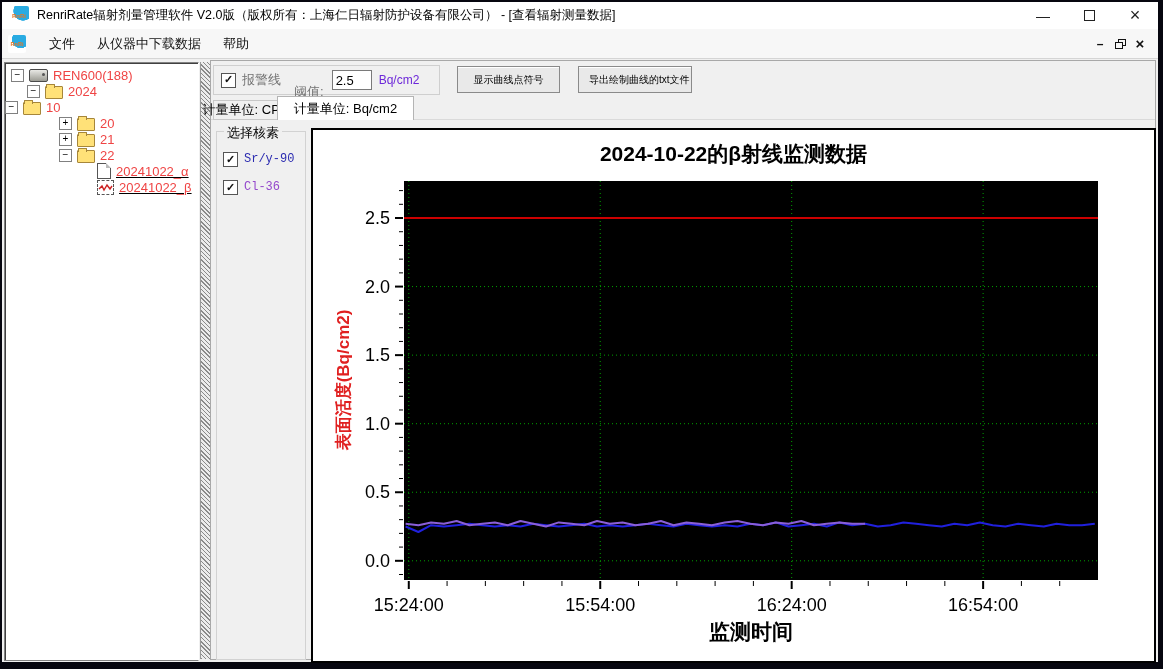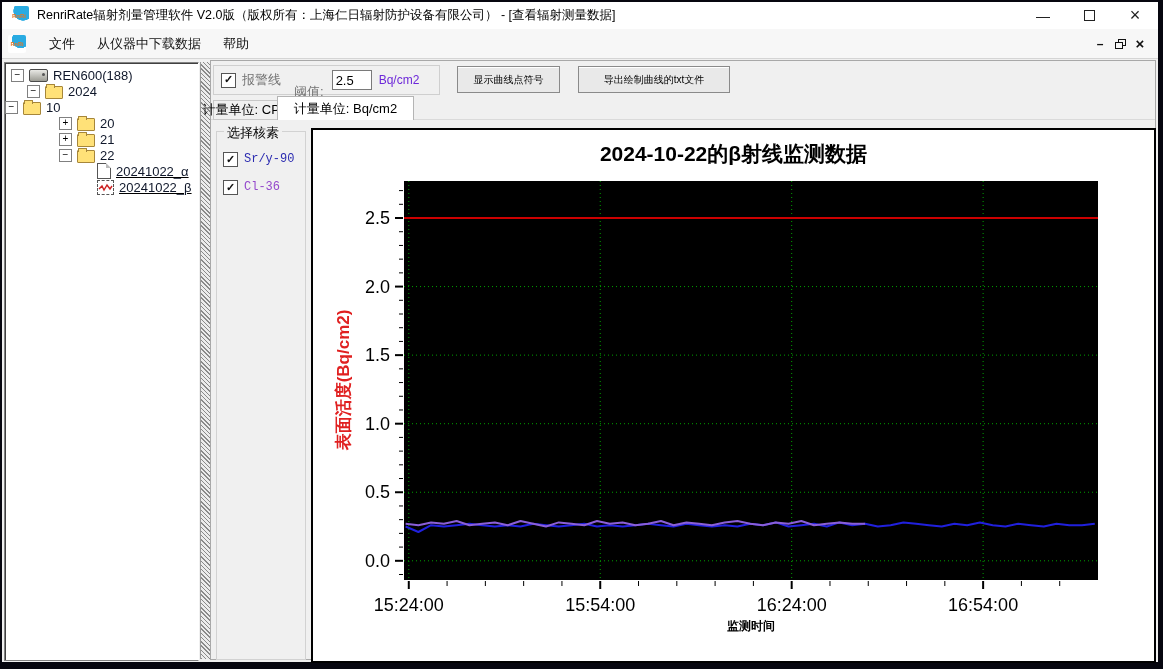--- a/index.html
+++ b/index.html
@@ -42,57 +42,57 @@
   .exp.minus::before{content:"−";margin-top:-1px;}
   .exp.plus::before{content:"+";margin-top:-1px;}
   .tico{flex:0 0 auto;margin-right:5px;position:relative;}
   .ico-drive{width:17px;height:11px;background:linear-gradient(#e8e8e4,#9c9c94);border:1px solid #4a4a4a;border-radius:2px;}
   .ico-drive::after{content:"";position:absolute;right:2px;top:3px;width:3px;height:3px;background:#555;border-radius:50%;}
   .ico-folder{width:16px;height:11px;background:#ffe178;border:1px solid #a6863a;border-radius:1px;margin-top:3px;}
   .ico-folder::before{content:"";position:absolute;left:0;top:-3px;width:7px;height:3px;background:#ffe178;border:1px solid #a6863a;border-bottom:none;border-radius:1px 1px 0 0;}
   .ico-doc{width:12px;height:14px;background:#fff;border:1px solid #555;}
   .ico-doc::before{content:"";position:absolute;right:-1px;top:-1px;border-style:solid;border-width:0 5px 5px 0;border-color:transparent #fff #bbb transparent;}
   .ico-chart{width:15px;height:13px;background:#fff;border:1px dashed #555;}
-  .tlabel{color:#0f172a;}
+  .tlabel{color:#ef4444;}
 
   
   #splitter{position:absolute;left:198px;top:3px;width:9px;height:597px;border-left:1px solid #999;border-right:1px solid #999;background:repeating-linear-gradient(45deg,#8a8a8a 0 1px,#ececec 1px 3px);}
 
   
   #rightpanel{position:absolute;left:208px;top:1px;width:946px;height:600px;background:#f0f0f0;border:1px solid #a8a8a8;box-sizing:border-box;}
 
   .alarmbox{position:absolute;left:2px;top:4px;width:225px;height:28px;border:1px solid #cfcfcf;display:flex;align-items:center;}
   .cbx{width:13px;height:13px;border:1px solid #555;background:#fff;display:inline-flex;align-items:center;justify-content:center;flex:0 0 auto;font-size:11px;color:#111;}
   .cbx.checked::before{content:"✓";font-weight:bold;margin-top:-1px;}
   .albl{font-size:13px;color:#737373;margin-left:6px;white-space:nowrap;}
   .thrinput{width:32px;height:18px;margin-left:8px;border:1px solid #7a7a7a;font-size:13px;font-family:"Liberation Sans",sans-serif;padding:0 3px;color:#000;background:#fff;}
   .unit{font-size:12px;color:#6d28d9;margin-left:7px;font-family:Liberation Sans, sans-serif;}
 
   .btn{position:absolute;top:5px;height:27px;background:#e9e9e9;border:1px solid #8a8a8a;box-shadow:inset 0 1px 0 #fff;font-size:10px;color:#000;font-family:"Liberation Sans",sans-serif;padding:0 10px;white-space:nowrap;}
   #btn-points{left:246px;width:103px;}
-  #btn-txt{left:367px;width:152px;}
+  #btn-txt{left:367px;width:114px;}
   #btn-excel{left:531px;width:192px;}
 
   .tabline{position:absolute;left:0px;top:58px;width:944px;height:1px;background:#dadada;}
   .tab{position:absolute;font-size:13px;color:#000;display:flex;align-items:center;justify-content:center;box-sizing:border-box;white-space:nowrap;}
   .tab.inactive{left:2px;top:39px;width:64px;height:20px;background:#f0f0f0;border:1px solid #c8c8c8;border-right:none;}
   .tab.active{left:66px;top:35px;width:137px;height:24px;background:#fff;border:1px solid #b4b4b4;border-bottom:none;z-index:2;}
 
   .nuclidebox{position:absolute;left:5px;top:70px;width:88px;height:527px;border:1px solid #d2d2d2;}
   .nuctitle{position:absolute;left:7px;top:-8px;background:#f0f0f0;padding:0 3px;font-size:13px;color:#000;white-space:nowrap;}
   .nucrow{position:absolute;left:6px;display:flex;align-items:flex-start;}
   .nucrow .nlabel{margin-left:6px;font-size:12px;font-family:"Liberation Mono",monospace;white-space:nowrap;}
   #nuc0{top:20px;} #nuc1{top:48px;}
   #nuc0 .nlabel{color:#2b2bb0;} #nuc1 .nlabel{color:#9448cc;}
 
   
   #chartbox{position:absolute;left:100px;top:67px;width:841px;height:531px;background:#fff;border:2px solid #000;}
   #charttitle{position:absolute;left:0;top:10px;width:100%;text-align:center;font-size:21px;font-weight:bold;color:#000;white-space:nowrap;}
   #ylab{position:absolute;left:30px;top:250px;transform:translate(-50%,-50%) rotate(-90deg);color:#e02020;font-weight:bold;font-size:17px;white-space:nowrap;}
-  #xlab{position:absolute;left:438px;top:488px;transform:translateX(-50%);color:#000;font-weight:bold;font-size:12px;white-space:nowrap;}
+  #xlab{position:absolute;left:438px;top:488px;transform:translateX(-50%);color:#000;font-weight:bold;font-size:21px;white-space:nowrap;}
   #plot{position:absolute;left:0;top:0;}
   svg text{font-family:"Liberation Sans",sans-serif;}
 </style>
 </head>
 <body>
 
 <div id="win">
 
   <div class="titlebar">
     <span class="appicon">RnRi</span>

